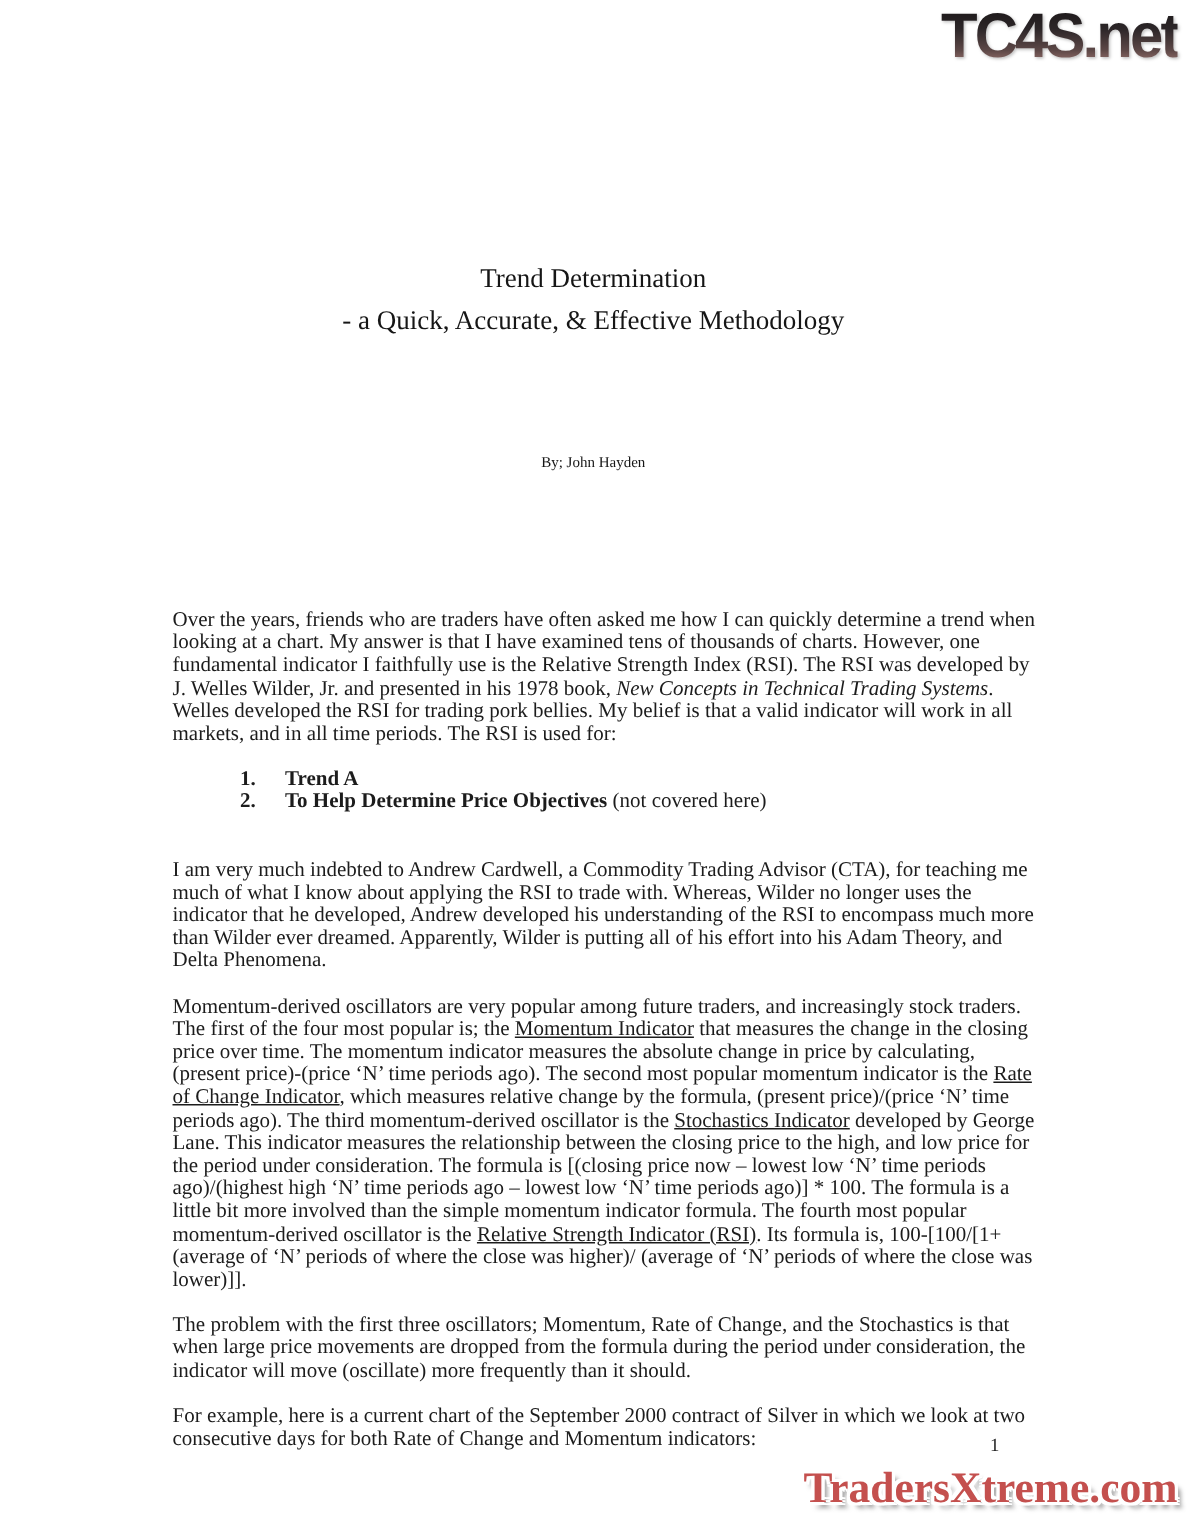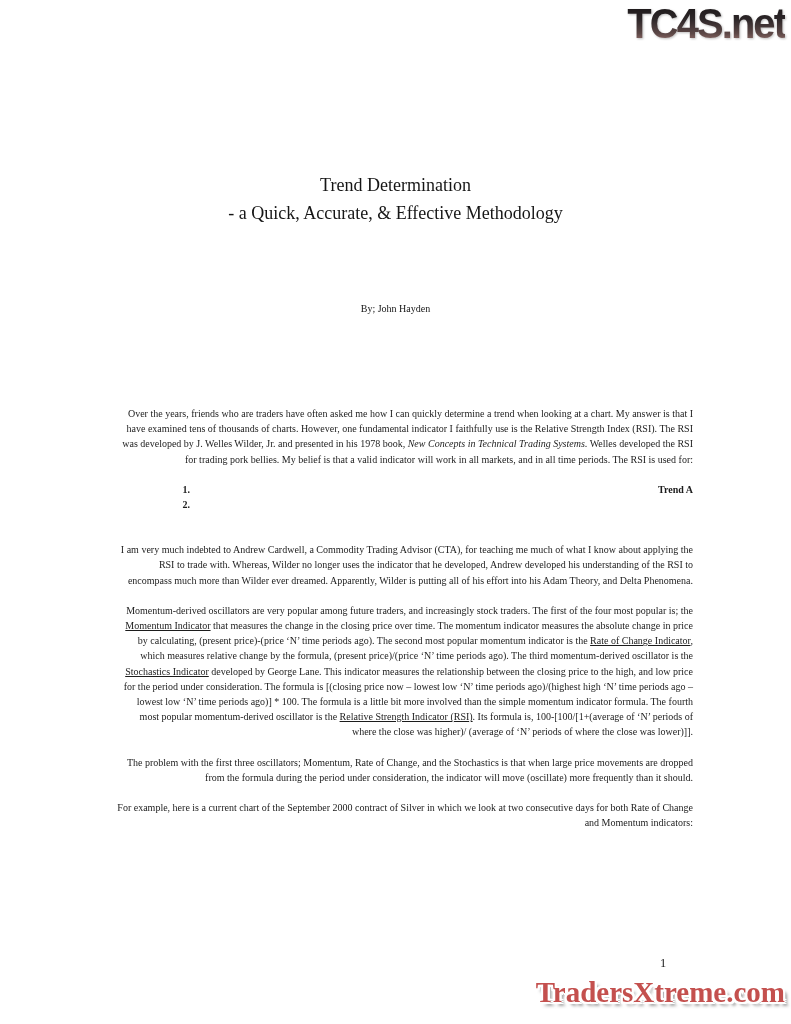--- a/index.html
+++ b/index.html
@@ -52,23 +52,23 @@
     font-size: 10px;
     color: #161616;
   }
 
   
   .body-text {
     position: absolute;
     top: 406px;
     left: 115px;
     width: 578px;
-    font-size: 10px;
+    font-size: 14px;
     line-height: 15.2px;
-    text-align: right;
+    text-align: left;
   }
   .body-text p { margin: 0 0 15px 0; }
   .uses-list { margin: 0 0 30px 0; }
   .list-row { display: flex; }
   .list-num {
     width: 75px;
     padding-left: 45px;
     box-sizing: border-box;
     font-weight: bold;
     flex: 0 0 auto;
@@ -134,20 +134,21 @@
 
     <p><span>Over the years, friends who are traders have often asked me how I can quickly determine a trend when looking at a chart. My answer is that I have examined tens of thousands of charts. However, one fundamental indicator I faithfully use is the Relative Strength Index (RSI). The RSI was developed by J. Welles Wilder, Jr. and presented in his 1978 book, </span><span style="font-style: italic;">New Concepts in Technical Trading Systems</span><span>. Welles developed the RSI for trading pork bellies. My belief is that a valid indicator will work in all markets, and in all time periods.  The RSI is used for:</span></p>
 
     <div class="uses-list">
       <div class="list-row">
         <span class="list-num">1.</span>
         <span class="list-label"><span style="font-weight: bold;">Trend A</span></span>
       </div>
       <div class="list-row">
         <span class="list-num">2.</span>
+        <span class="list-label"><span style="font-weight: bold;">To Help Determine Price Objectives</span><span> (not covered here)</span></span>
       </div>
     </div>
 
     <p><span>I am very much indebted to Andrew Cardwell, a Commodity Trading Advisor (CTA), for teaching me much of what I know about applying the RSI to trade with. Whereas, Wilder no longer uses the indicator that he developed, Andrew developed his understanding of the RSI to encompass much more than Wilder ever dreamed. Apparently, Wilder is putting all of his effort into his Adam Theory, and Delta Phenomena.</span></p>
 
     <p><span>Momentum-derived oscillators are very popular among future traders, and increasingly stock traders. The first of the four most popular is; the </span><span style="text-decoration: underline;">Momentum Indicator</span><span> that measures the change in the closing price over time. The momentum indicator measures the absolute change in price by calculating,  (present price)-(price ‘N’ time periods ago). The second most popular momentum indicator is the </span><span style="text-decoration: underline;">Rate of Change Indicator</span><span>, which measures relative change by the formula, (present price)/(price ‘N’ time periods ago). The third momentum-derived oscillator is the </span><span style="text-decoration: underline;">Stochastics Indicator</span><span> developed by George Lane. This indicator measures the relationship between the closing price to the high, and low price for the period under consideration. The formula is [(closing price now – lowest low ‘N’ time periods ago)/(highest high ‘N’ time periods ago – lowest low ‘N’ time periods ago)] * 100. The formula is a little bit more involved than the simple momentum indicator formula. The fourth most popular momentum-derived oscillator is the </span><span style="text-decoration: underline;">Relative Strength Indicator (RSI)</span><span>. Its formula is, 100-[100/[1+(average of ‘N’ periods of where the close was higher)/ (average of ‘N’ periods of where the close was lower)]].</span></p>
 
     <p><span>The problem with the first three oscillators; Momentum, Rate of Change, and the Stochastics is that when large price movements are dropped from the formula during the period under consideration, the indicator will move (oscillate) more frequently than it should.</span></p>
 
     <p><span>For example, here is a current chart of the September 2000 contract of Silver in which we look at two consecutive days for both Rate of Change and Momentum indicators:</span></p>

